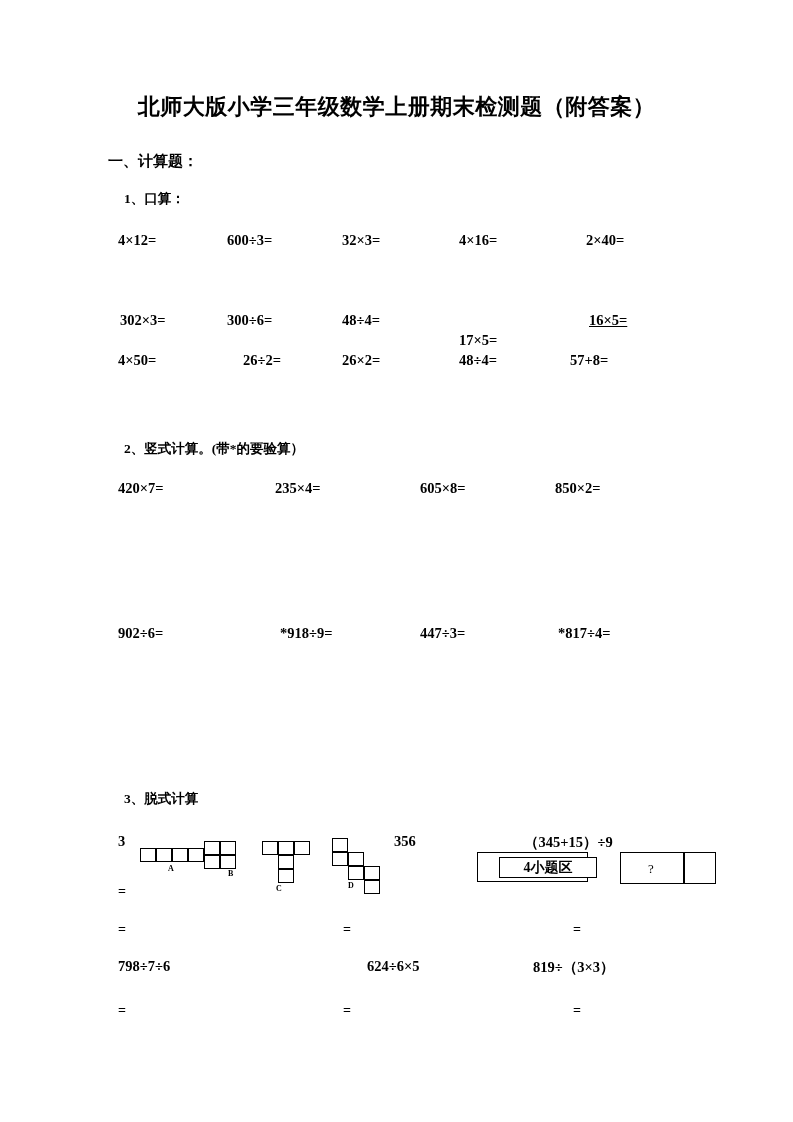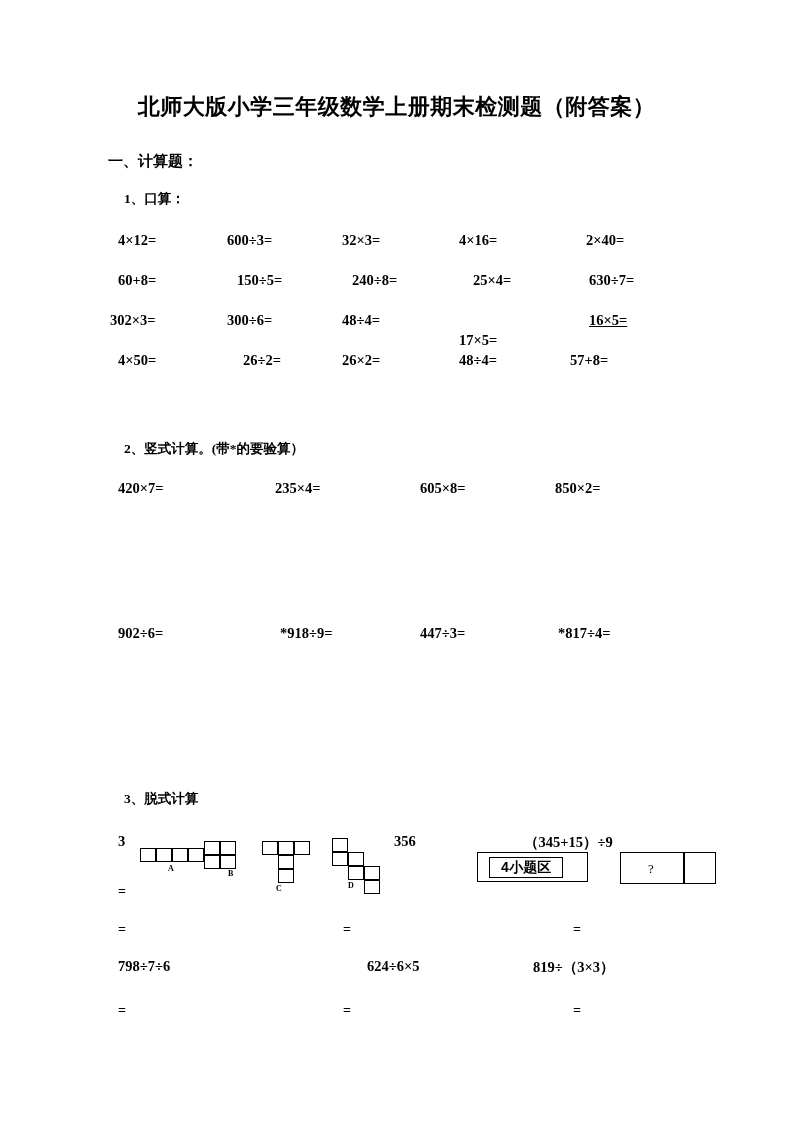--- a/index.html
+++ b/index.html
@@ -112,30 +112,23 @@
   <div class="sub-head" style="left:124px; top:190px;">1、口算：</div>
 
   <div class="row" style="top:232px;">
     <span class="cell" style="left:8px;">4×12=</span>
     <span class="cell" style="left:117px;">600÷3=</span>
     <span class="cell" style="left:232px;">32×3=</span>
     <span class="cell" style="left:349px;">4×16=</span>
     <span class="cell" style="left:476px;">2×40=</span>
   </div>
 
-  <div class="row" style="top:272px;">
-    <span class="cell" style="left:8px;">60+8=</span>
-    <span class="cell" style="left:127px;">150÷5=</span>
-    <span class="cell" style="left:242px;">240÷8=</span>
-    <span class="cell" style="left:363px;">25×4=</span>
-    <span class="cell" style="left:479px;">630÷7=</span>
-  </div>
 
   <div class="row" style="top:312px;">
-    <span class="cell" style="left:0;">302×3=</span>
+    <span class="cell" style="left:10px;">302×3=</span>
     <span class="cell" style="left:117px;">300÷6=</span>
     <span class="cell" style="left:232px;">48÷4=</span>
     <span class="cell" style="left:349px;margin-top:20px;">17×5=</span>
     <span class="cell" style="left:479px;text-decoration:underline;">16×5=</span>
   </div>
 
   <div class="row" style="top:352px;">
     <span class="cell" style="left:8px;">4×50=</span>
     <span class="cell" style="left:117px;margin-left:16px;">26÷2=</span>
     <span class="cell" style="left:232px;">26×2=</span>
@@ -190,21 +183,21 @@
     <div class="grid-cell" style="left:332px; top:838px; width:16px; height:14px;"></div>
     <div class="grid-cell" style="left:332px; top:852px; width:16px; height:14px;"></div>
     <div class="grid-cell" style="left:348px; top:852px; width:16px; height:14px;"></div>
     <div class="grid-cell" style="left:348px; top:866px; width:16px; height:14px;"></div>
     <div class="grid-cell" style="left:364px; top:866px; width:16px; height:14px;"></div>
     <div class="grid-cell" style="left:364px; top:880px; width:16px; height:14px;"></div>
     <div class="shape-label" style="left:348px; top:881px;">D</div>
   </div>
 
   <div class="bigbox" style="left:477px; top:852px; width:111px; height:30px;"></div>
-  <div class="innerbox" style="left:489px; top:857px; width:74px; height:21px;font-family:Liberation Mono, monospace;">4小题区</div>
+  <div class="innerbox" style="left:499px; top:857px; width:98px; height:21px;">4小题区</div>
 
   <div class="bigbox" style="left:620px; top:852px; width:96px; height:32px;"></div>
   <div style="position:absolute; left:683px; top:852px; width:1.5px; height:32px; background:#000;"></div>
   <div class="qmark" style="left:648px; top:861px;">?</div>
 
   <span class="eq" style="left:118px; top:884px;">=</span>
 
   <span class="eq" style="left:118px; top:922px;">=</span>
   <span class="eq" style="left:343px; top:922px;">=</span>
   <span class="eq" style="left:573px; top:922px;">=</span>

